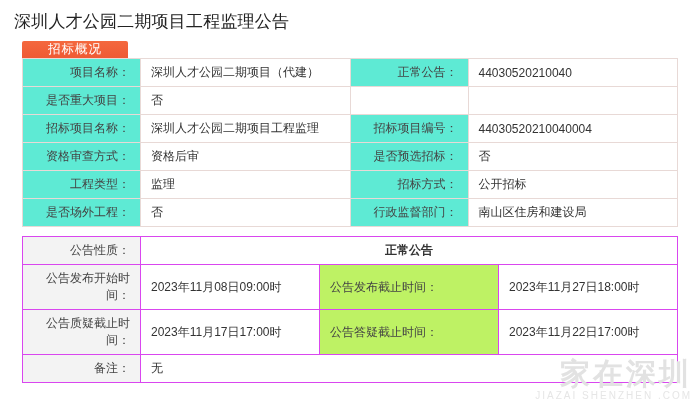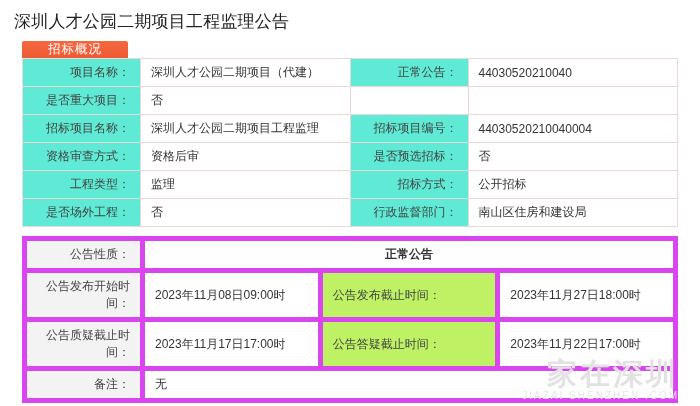--- a/index.html
+++ b/index.html
@@ -66,21 +66,21 @@
     color: #333333;
   }
   table.info2 {
     border-collapse: collapse;
     width: 656px;
     margin-left: 22px;
     margin-top: 9px;
     table-layout: fixed;
   }
   table.info2 td {
-    border: 5px solid #d946ef;
+    border: 1px solid #d946ef;
     height: 26px;
     padding: 5px 10px;
     font-size: 12px;
     vertical-align: middle;
     box-sizing: border-box;
     word-break: break-all;
   }
   table.info2 td.lbl {
     background: #f3f3f3;
     text-align: right;
@@ -99,21 +99,21 @@
   .red-strong {
     color: #e2231a;
     font-weight: bold;
     text-align: center;
   }
   .two-line {
     line-height: 15px;
   }
   .watermark {
     position: absolute;
-    right: 21px;
+    right: 8px;
     bottom: 4px;
     text-align: right;
     pointer-events: none;
     user-select: none;
   }
   .wm-main {
     font-size: 30px;
     color: #e2e2e2;
     letter-spacing: 3px;
     font-weight: bold;

